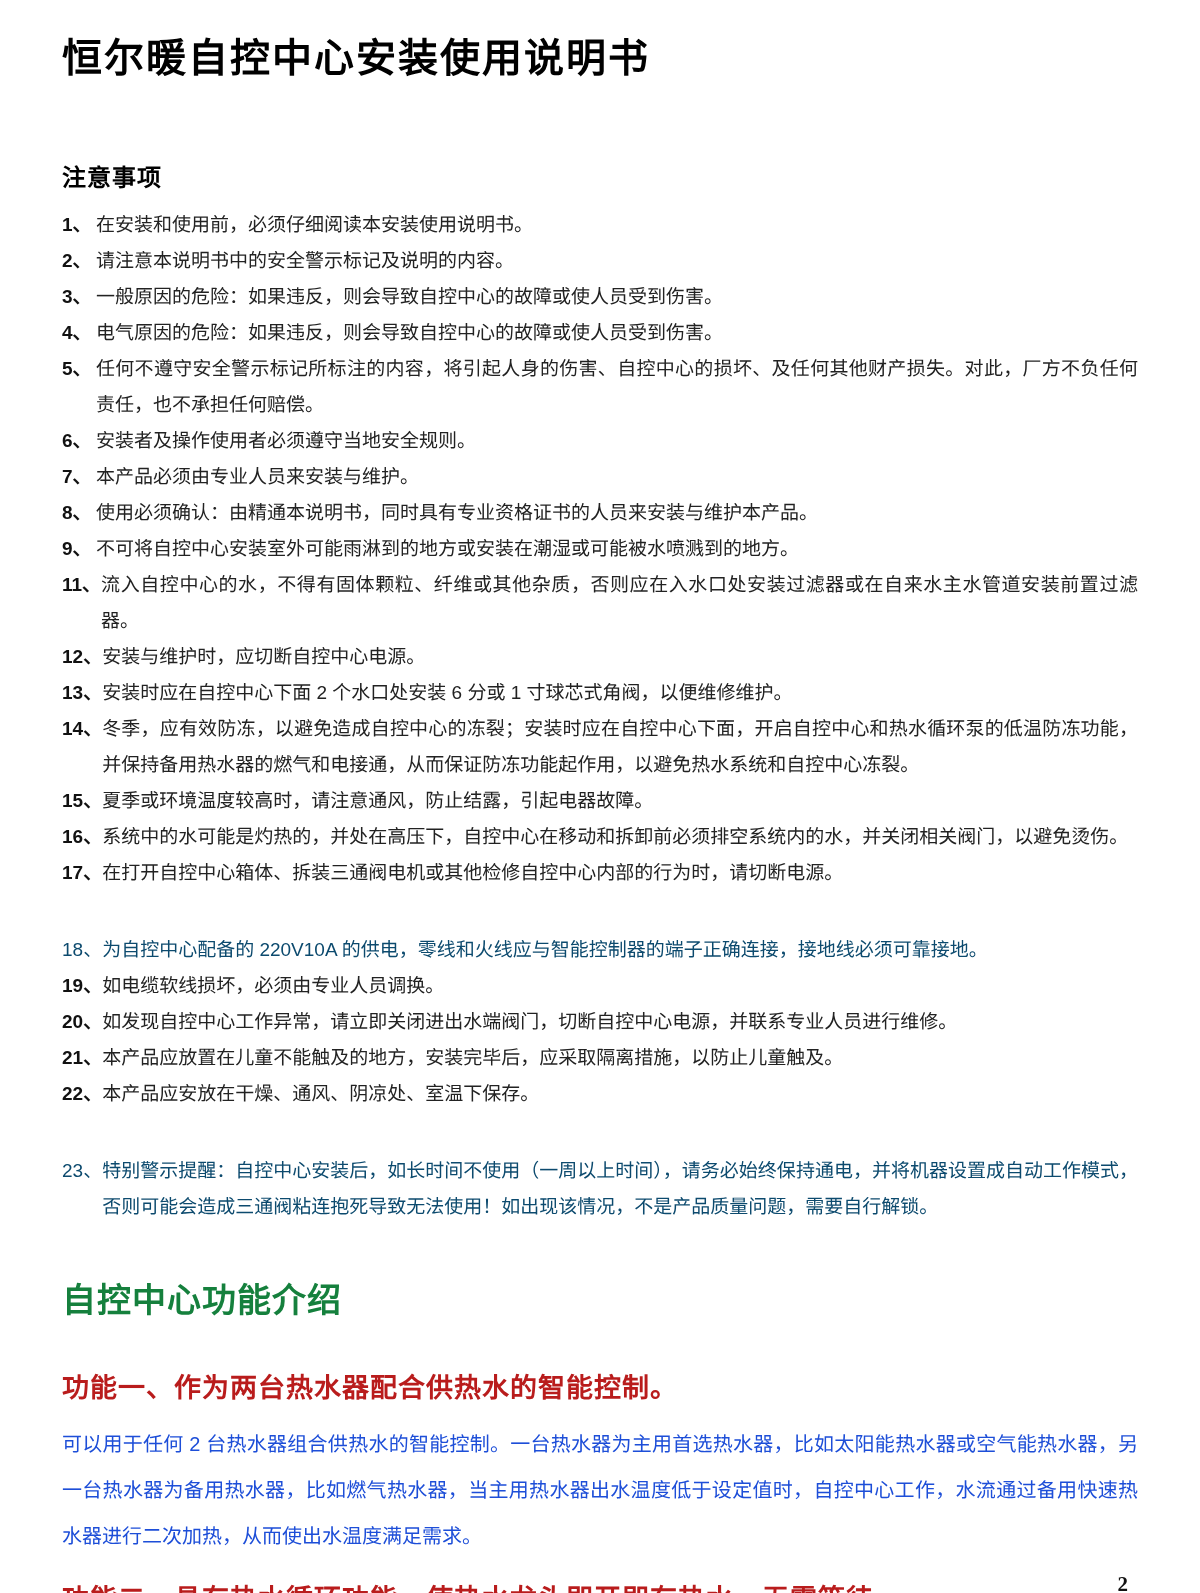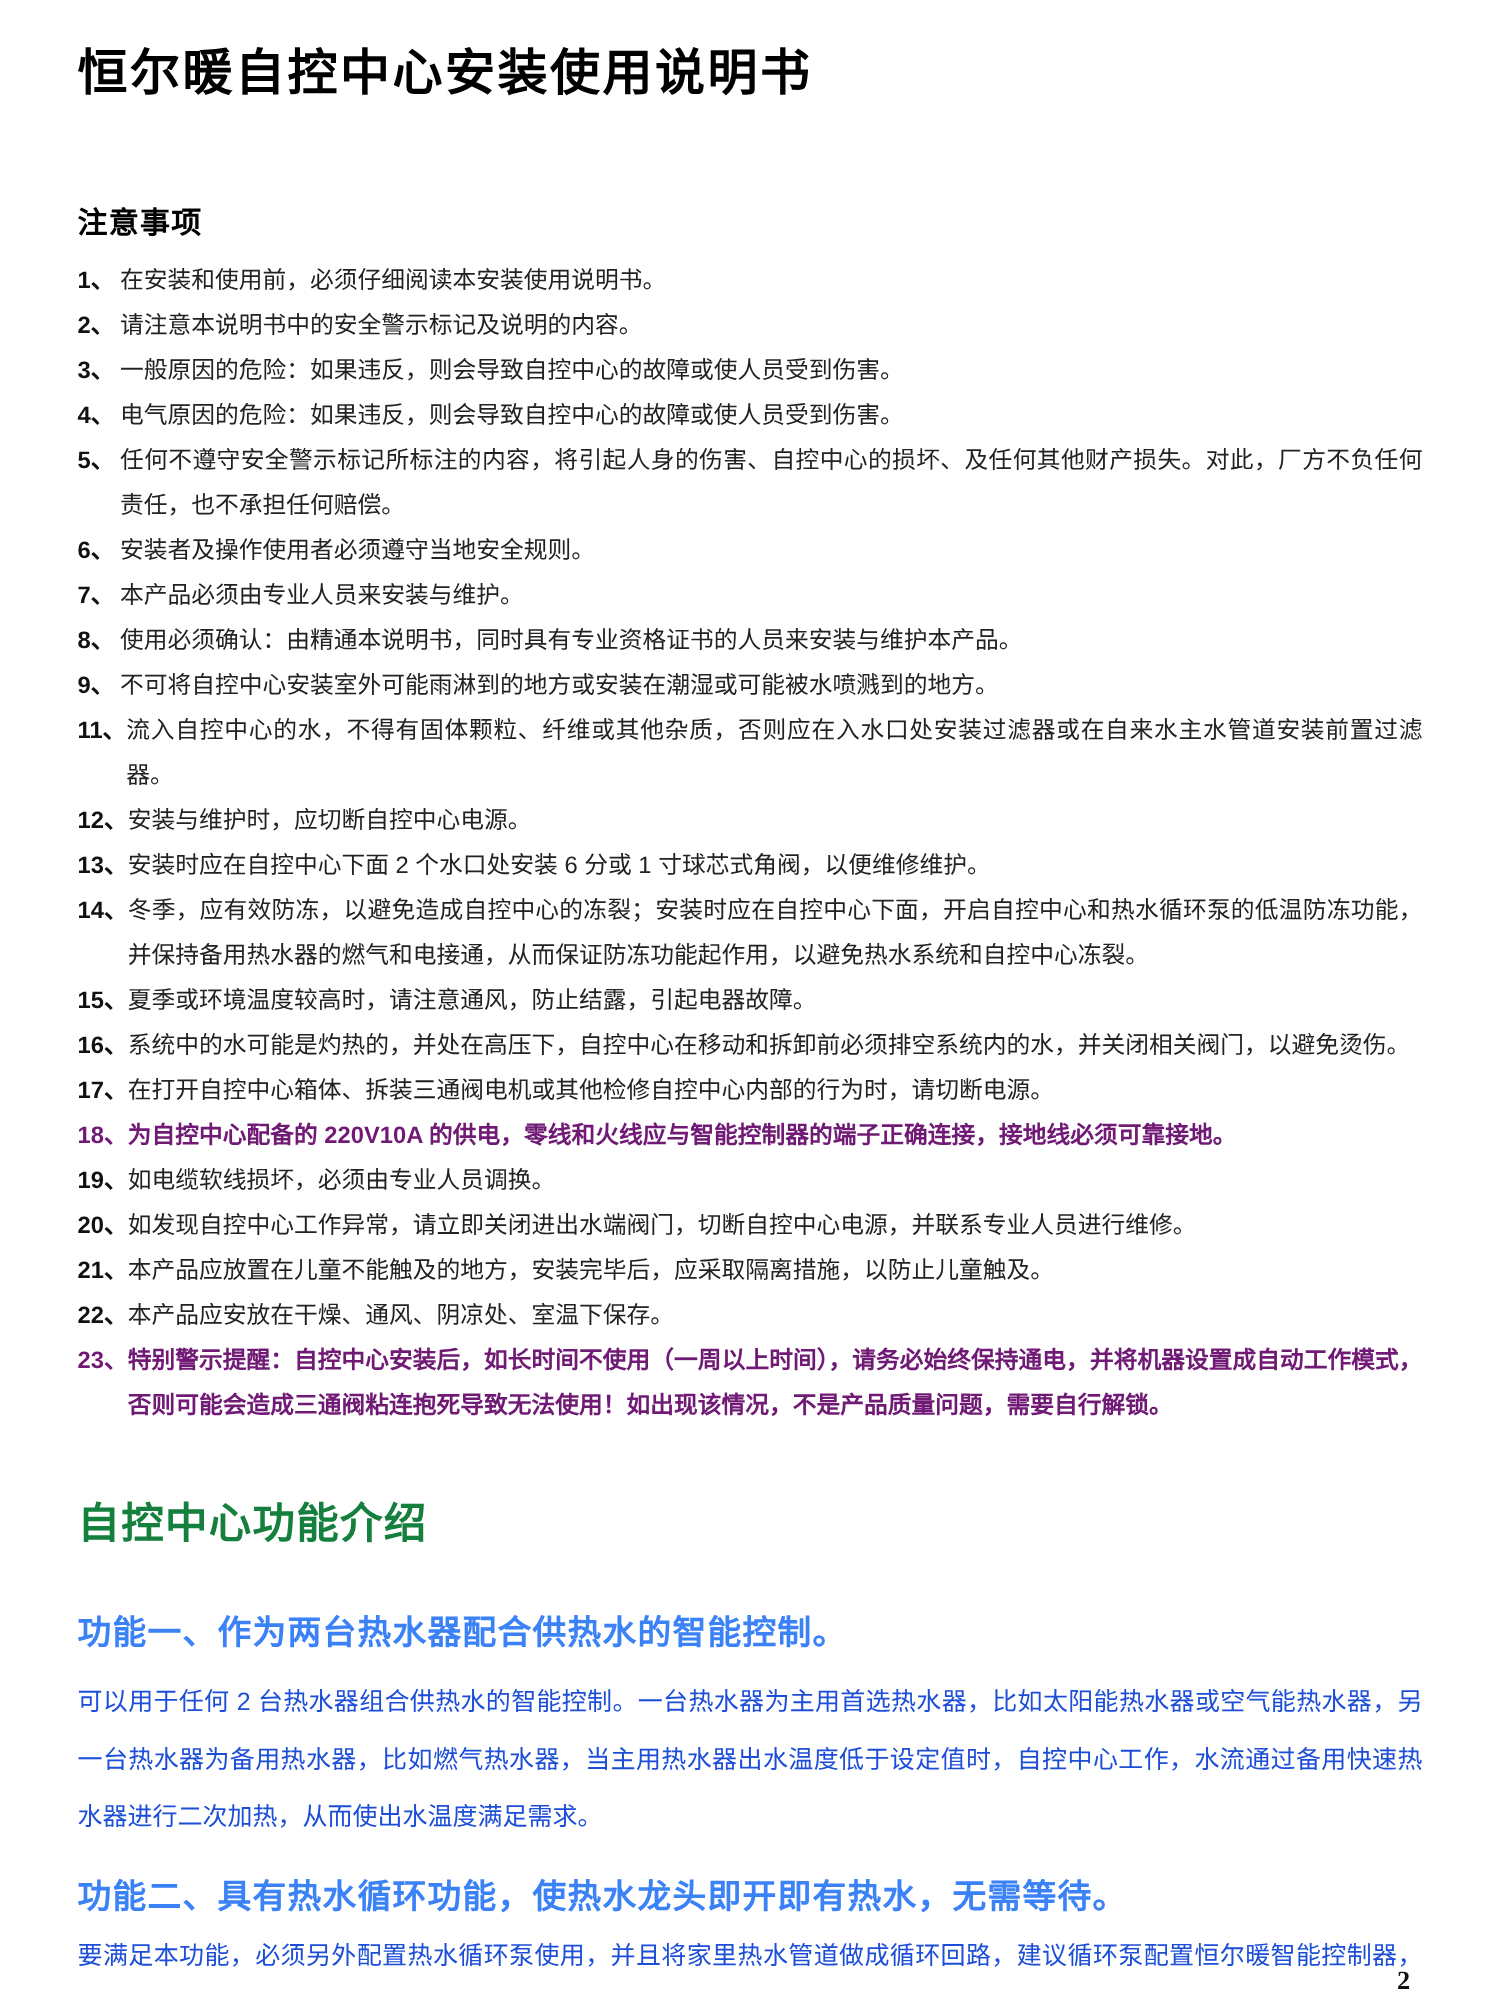--- a/index.html
+++ b/index.html
@@ -51,36 +51,37 @@
     flex: 0 0 34px;
     font-weight: 700;
     color: #111;
   }
   .item .txt {
     flex: 1 1 auto;
     text-align: justify;
   }
   .item.bold .num,
   .item.bold .txt {
-    font-weight: 700;
-    color: #701a75;
+    font-weight: 400;
+    color: #0c4a6e;
+    margin-top: 41px;
   }
   .functions-heading {
     margin: 48px 0 0 0;
     font-size: 34px;
     font-weight: 900;
     letter-spacing: 1px;
     color: #15803d;
   }
   .func-heading {
     margin: 44px 0 0 0;
     font-size: 27px;
     font-weight: 800;
     letter-spacing: 1px;
-    color: #3b82f6;
+    color: #b91c1c;
   }
   .func-heading.second {
     margin-top: 18px;
   }
   .func-body {
     margin: 16px 0 0 0;
     font-size: 20px;
     line-height: 46px;
     text-align: justify;
     color: #1d4ed8;

